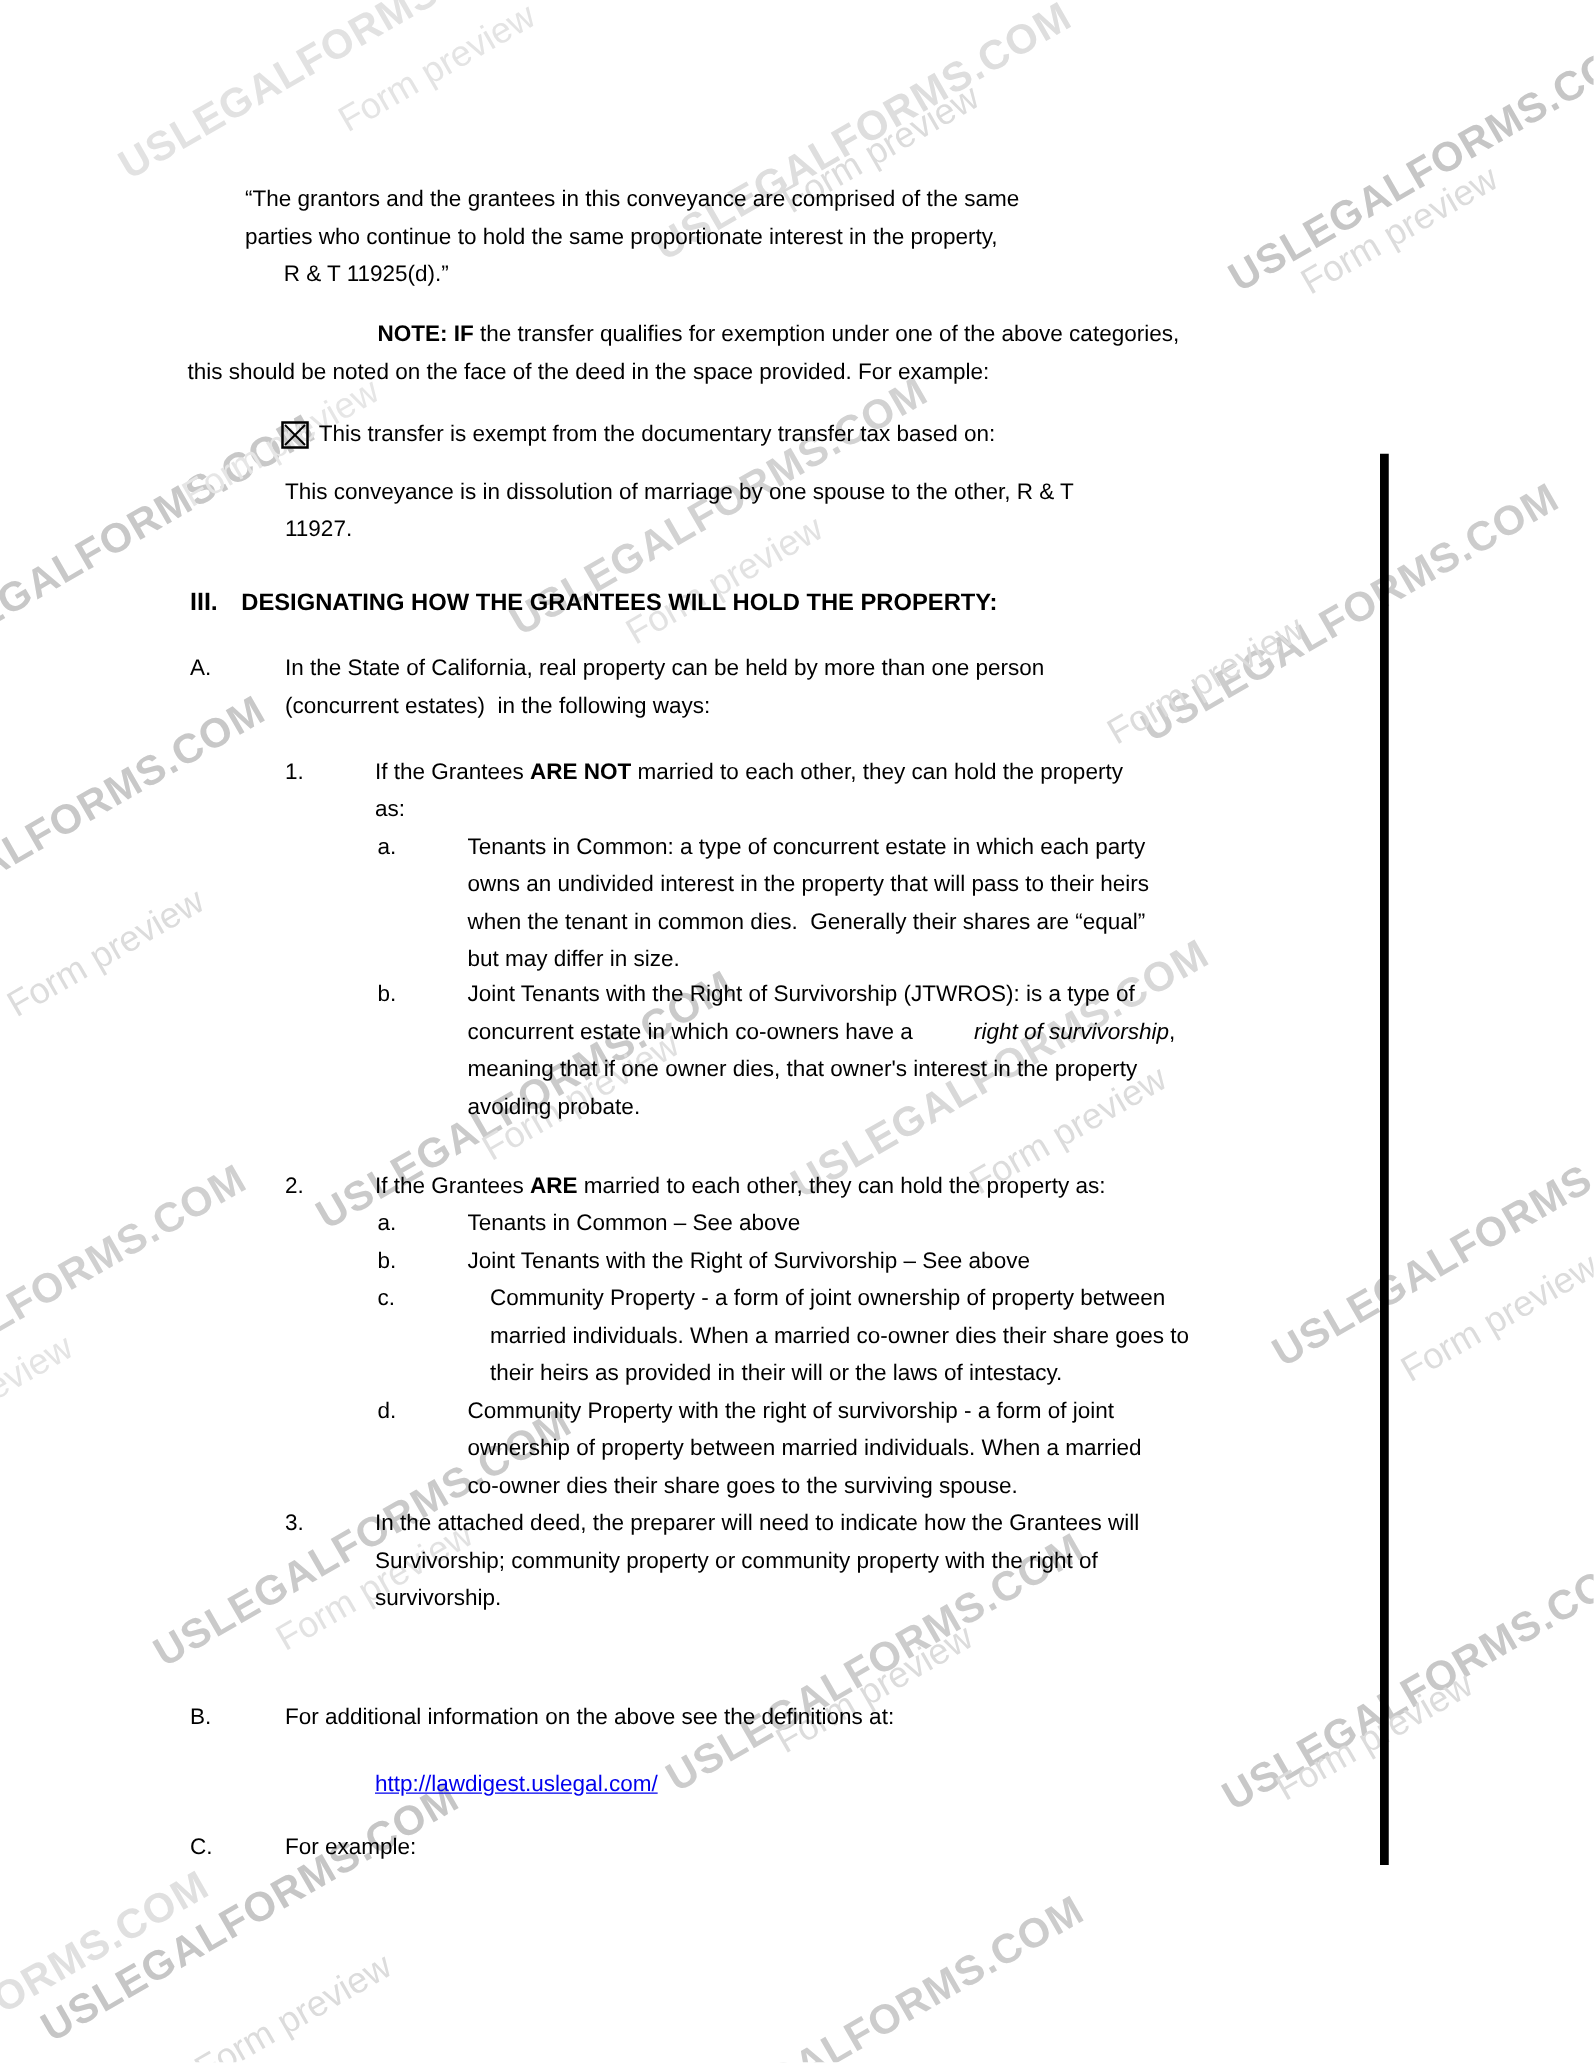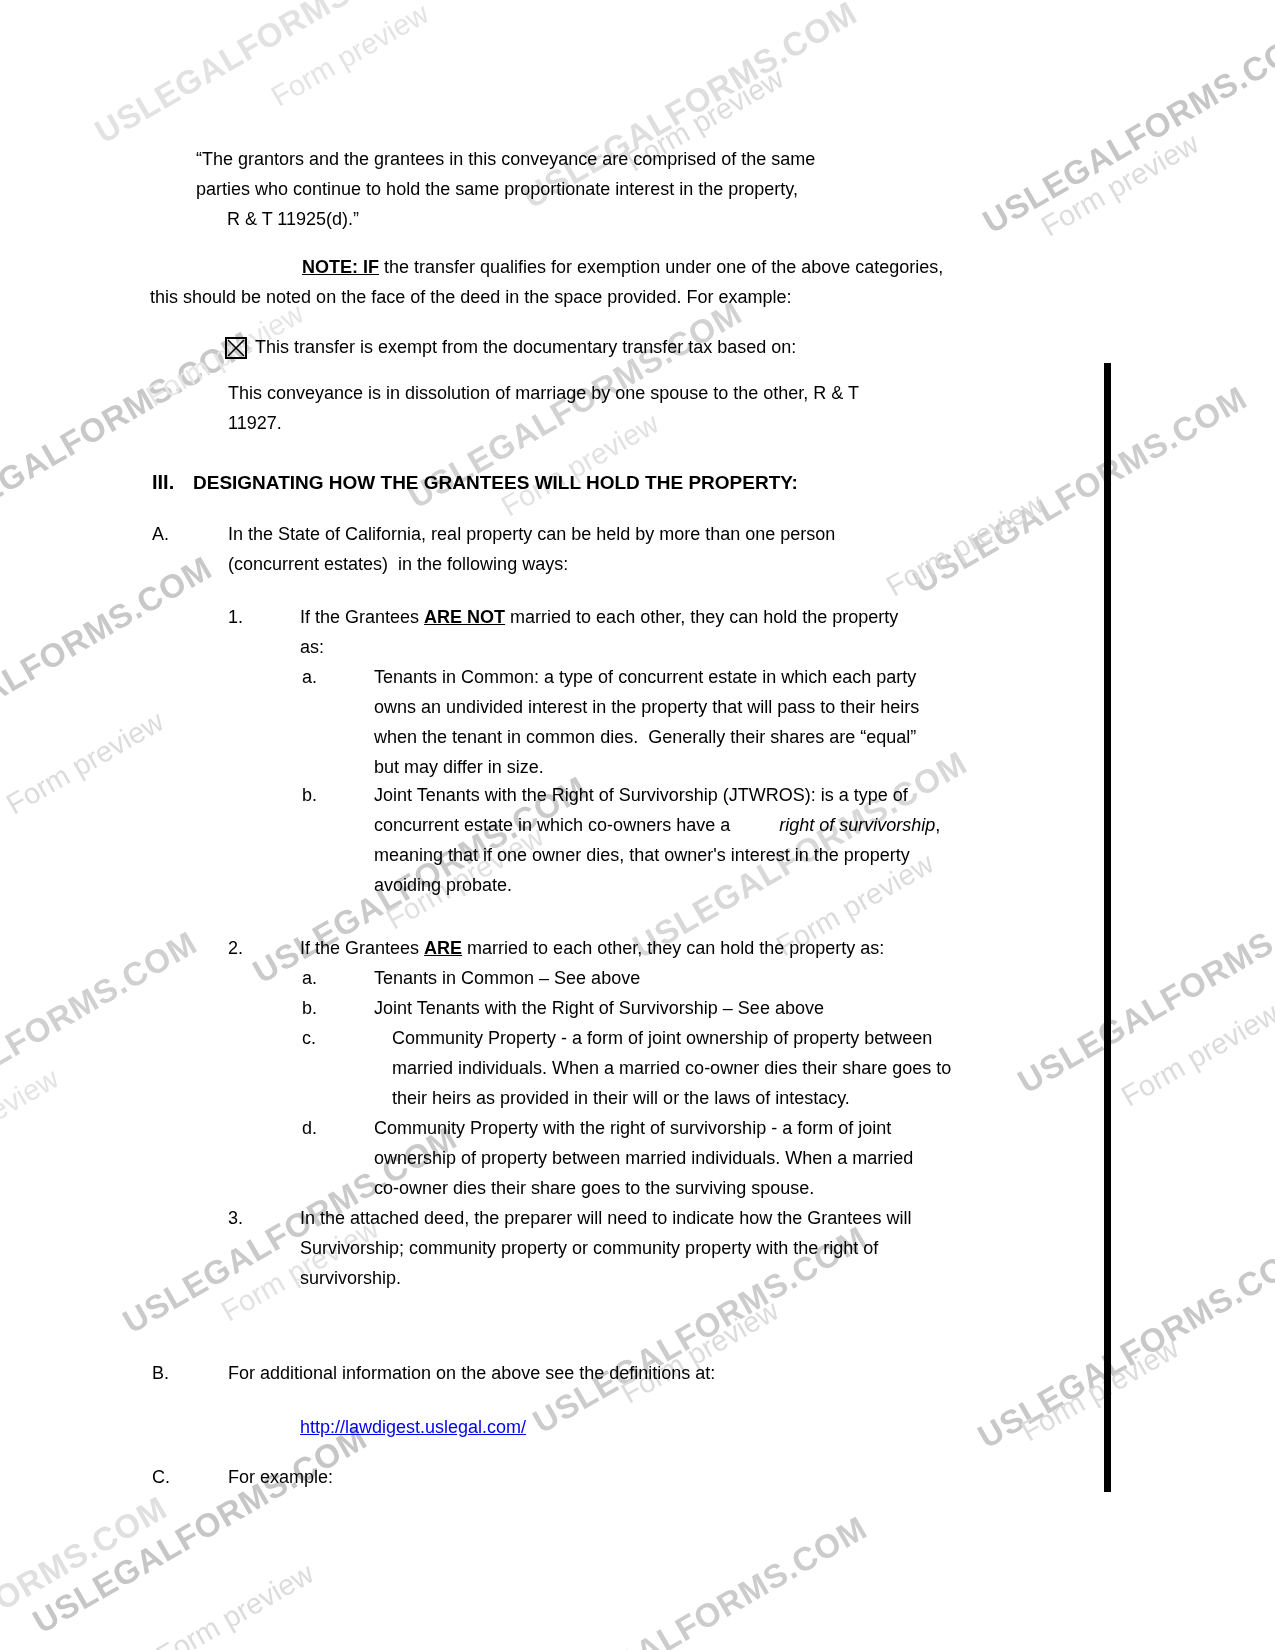--- a/index.html
+++ b/index.html
@@ -13,21 +13,21 @@
     position:absolute; white-space:nowrap; z-index:0;
     transform:translate(-50%,-50%) rotate(-30deg);
     transform-origin:center center; pointer-events:none;
   }
   .wm  { font-weight:bold; font-size:33px; letter-spacing:1px; color:#c9c9c9; }
   .wmp { font-weight:normal; font-size:29px; color:#dcdcdc; }
   
   .txt { position:absolute; z-index:2; line-height:30px; }
   .ln  { white-space:pre; }
   .lbl { position:absolute; z-index:2; line-height:30px; white-space:pre; }
-  .b   { font-weight:bold;text-decoration:underline; }
+  .b   { font-weight:bold; }
   .i   { font-style:italic;margin-left:44px; }
   .heading { font-weight:bold; font-size:19px; }
   .heading .hnum { font-size:20px; display:inline-block; width:41px; }
   .bar { position:absolute; z-index:3; background:#000000; }
   a.doclink { color:#0000ee; text-decoration:underline; }
   .checkbox {
     position:absolute; z-index:2; width:18px; height:18px;
     border:2px solid #000000; display:flex; align-items:center; justify-content:center;
   }
   .checkbox svg { display:block; }

